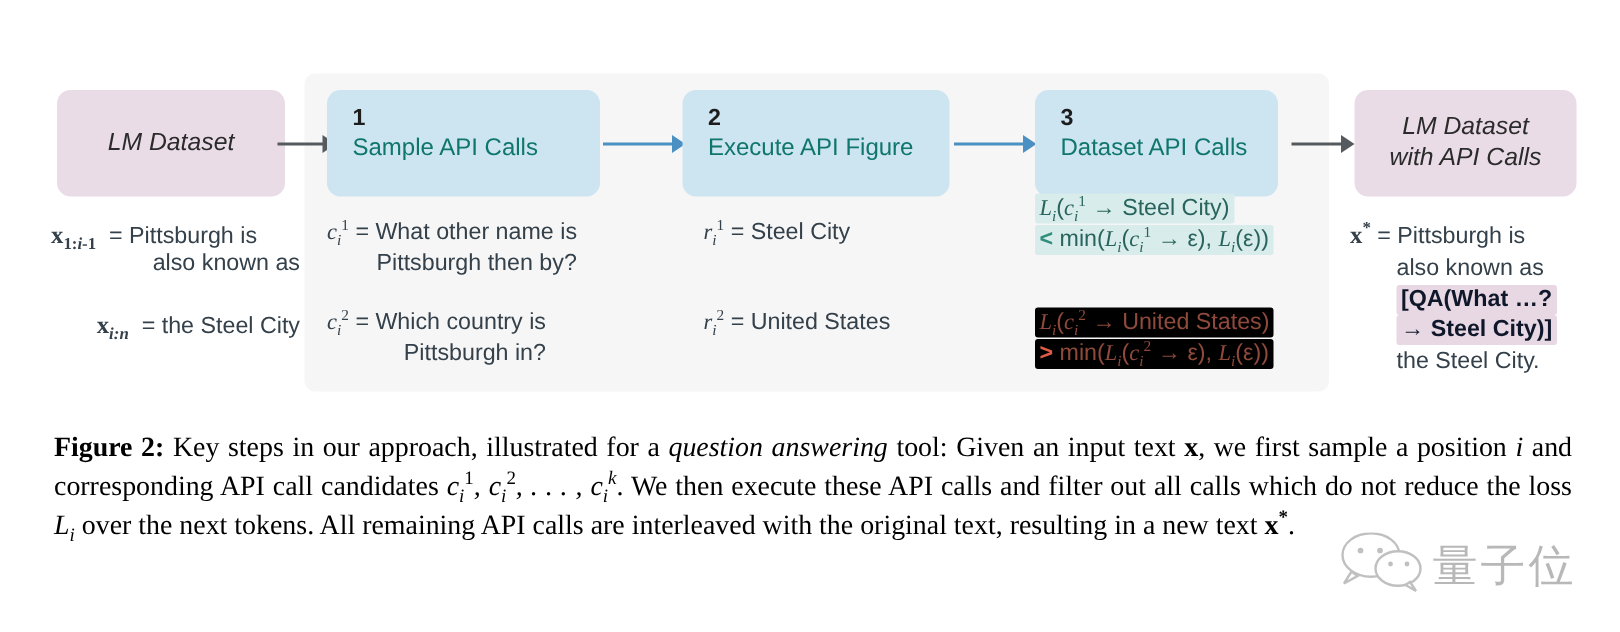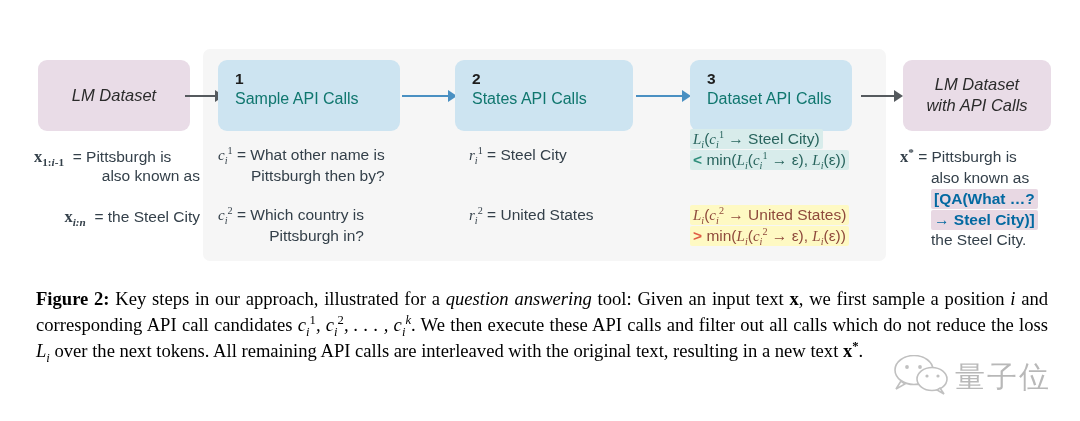--- a/index.html
+++ b/index.html
@@ -146,26 +146,26 @@
 
   .hl {
     padding: 1px 3px 2px 3px;
     border-radius: 2px;
   }
   .hl-teal {
     background: #d8eceb;
     color: #28645d;
   }
   .hl-salmon {
-    background: #fef9c3;
+    background: #000000;
     color: #8f4a3c;
   }
   .hl-pinkqa {
     background: #e8d8e3;
-    color: #0369a1;
+    color: #0f172a;
     font-weight: bold;
   }
   .cmp {
     font-weight: bold;
   }
   .cmp-teal { color: #2f8f7c; }
   .cmp-salmon { color: #e05c44; }
 
   .indent-block {
     position: absolute;
@@ -267,21 +267,21 @@
   </div>
 
   <div class="arrow arrow-blue" style="left:402px; top:89px; width:56px;">
     <div class="shaft" style="width:47px;"></div>
     <div class="head" style="left:46px;"></div>
   </div>
 
   <div class="column" style="left:455px; width:215px;">
     <div class="box box-blue" style="left:0; top:60px; width:178px; height:71px;">
       <div class="step-num">2</div>
-      <div class="step-label">States API Calls</div>
+      <div class="step-label">Execute API Figure</div>
     </div>
 
     <div class="indent-block" style="left:14px; top:145px;">
       <div>
         <span class="mvar">r<sub class="sub-it">i</sub><sup class="sub-up">1</sup></span>
         <span> = </span><span>Steel City</span>
       </div>
     </div>
 
     <div class="indent-block" style="left:14px; top:205px;">

